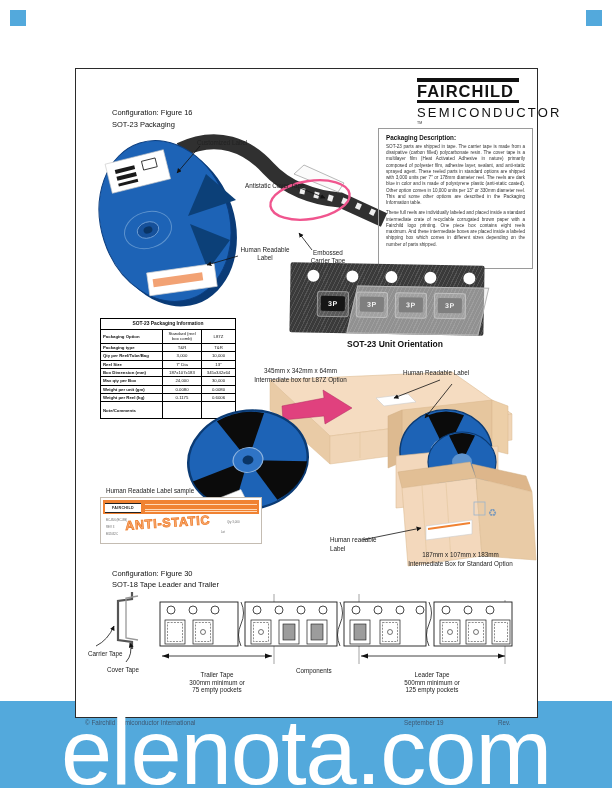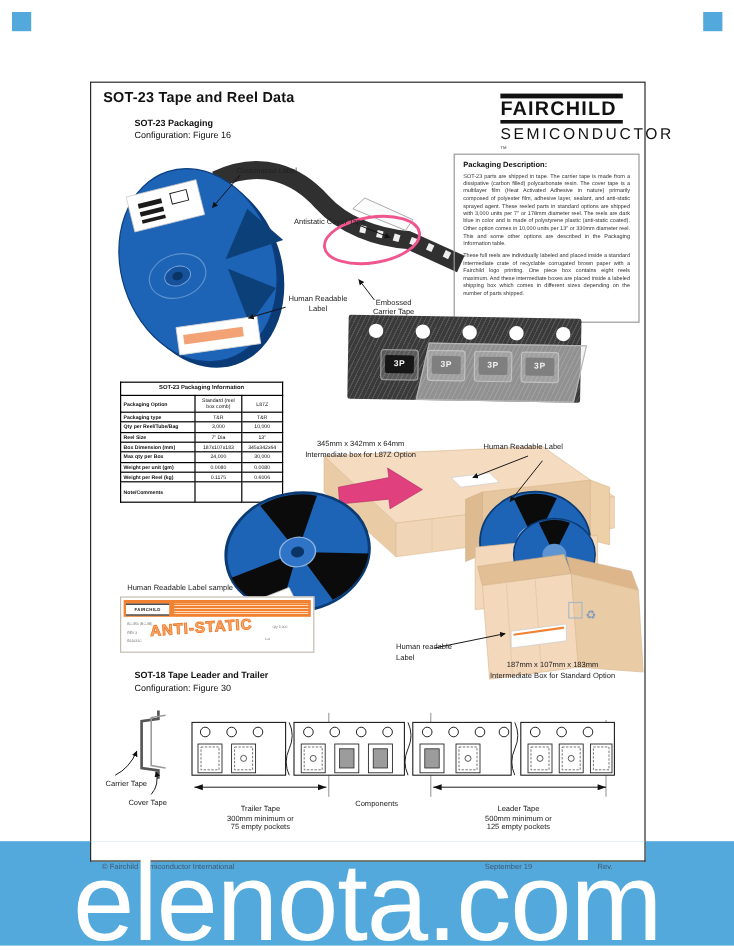--- a/index.html
+++ b/index.html
@@ -8,21 +8,21 @@
   .a{position:absolute;}
   .frame{left:75px;top:68px;width:461px;height:649px;border:1px solid #2b2b2b;z-index:1;}
   .doc-title{left:86px;top:74px;font-size:12px;font-weight:bold;letter-spacing:.2px;z-index:2;}
   
   .logo{left:417px;top:78px;width:102px;z-index:2;text-align:left;}
   .logo .bar1{height:4px;background:#111;}
   .logo .brand{font-size:16.5px;font-weight:bold;letter-spacing:1px;line-height:18px;color:#111;}
   .logo .bar2{height:2.5px;background:#111;margin-top:0px;}
   .logo .sub{font-size:13px;font-weight:normal;letter-spacing:2.2px;margin-top:1.5px;color:#111;display:inline-block;}
   .logo .tm{font-size:3.5px;vertical-align:top;color:#333;}
-  .sec-head{font-size:7.5px;font-weight:bold;z-index:2;}
+  .sec-head{font-size:7.5px;font-weight:normal;z-index:2;margin-top:22px;}
   .cfg .lbl{font-weight:normal;}
   .cfg{font-size:7.5px;z-index:2;}
   .callout{font-size:6.3px;color:#222;z-index:4;line-height:8px;}
   .center{text-align:center;}
   
   .descbox{left:378px;top:128px;width:155px;height:141px;border:1px solid #9a9a9a;z-index:2;box-sizing:border-box;padding:5px 7px;}
   .descbox h4{margin:0 0 3px 0;font-size:6.3px;}
   .descbox p{margin:0 0 4px 0;font-size:4.6px;line-height:1.36;text-align:justify;color:#333;}
   
   .strip{left:290px;top:264px;width:194px;height:70px;border-radius:2px;z-index:2;
@@ -67,21 +67,20 @@
 </head>
 <body>
 
 <div class="page">
 
   <div class="a corner" style="left:10px;top:10px;background:#53A9DC"></div>
   <div class="a corner" style="left:586px;top:10px;background:#53A9DC"></div>
 
   <div class="a frame"></div>
 
-  <div class="a doc-title">SOT-23 Tape and Reel Data</div>
 
   <div class="a logo">
     <div class="bar1"></div>
     <div class="brand">FAIRCHILD</div>
     <div class="bar2"></div>
     <div><span class="sub">SEMICONDUCTOR</span><span class="tm">TM</span></div>
   </div>
 
   <div class="a sec-head" style="left:112px;top:98px">SOT-23 Packaging</div>
   <div class="a cfg" style="left:112px;top:108px">
@@ -167,20 +166,21 @@
         <div class="chip">3P</div>
       </div>
     <div class="pocket" style="left:105px">
         <div class="chip">3P</div>
       </div>
     <div class="pocket" style="left:144px">
         <div class="chip">3P</div>
       </div>
     <div class="film"></div>
   </div>
+  <div class="a orient-cap center">SOT-23 Unit Orientation</div>
 
   <table class="a pkg-table">
     <tbody>
         <tr>
           <th colspan="3">SOT-23 Packaging Information</th>
         </tr>
     <tr>
           <td class="rl">Packaging Option</td>
           <td class="v1">Standard (reel box comb)</td>
           <td class="v2">L87Z</td>

